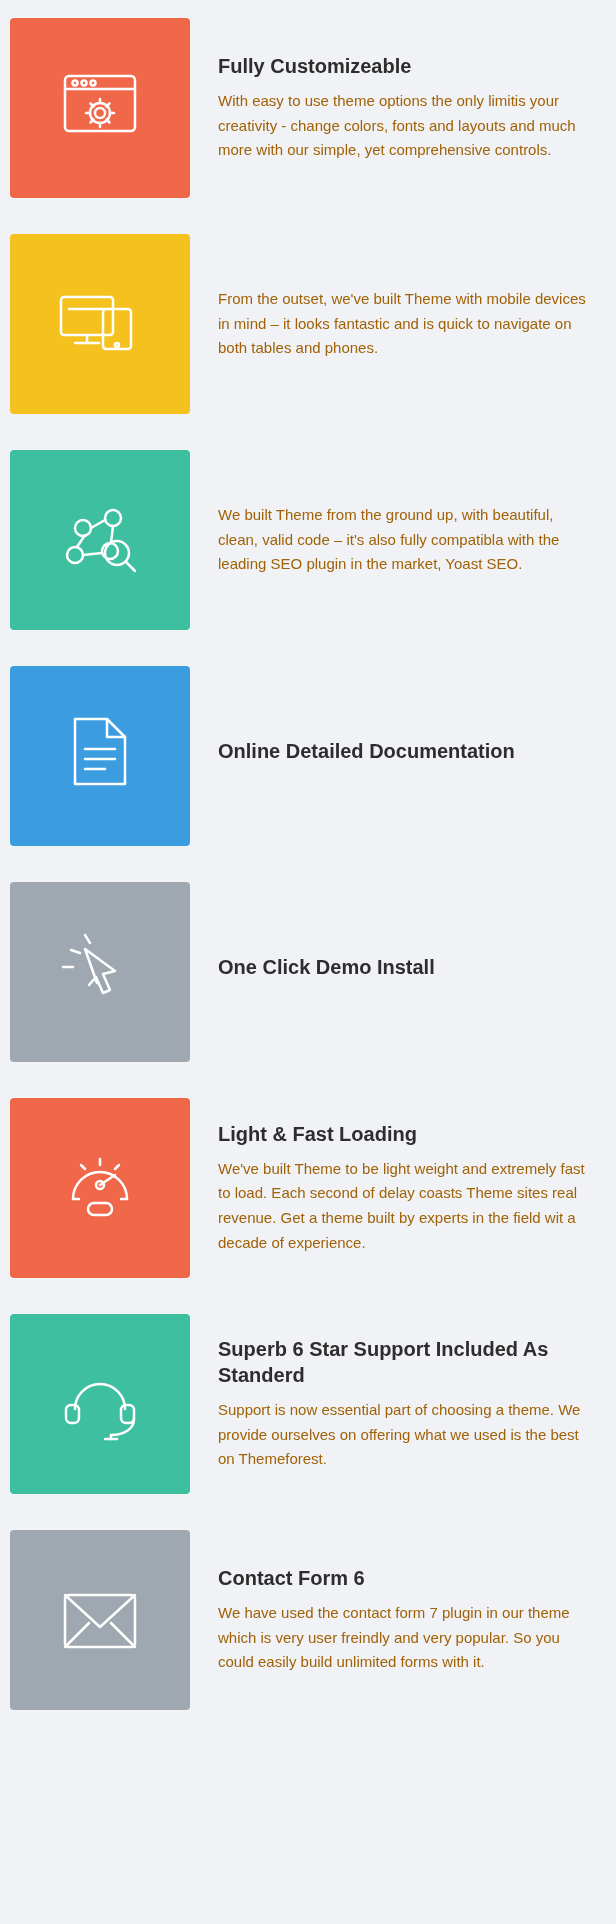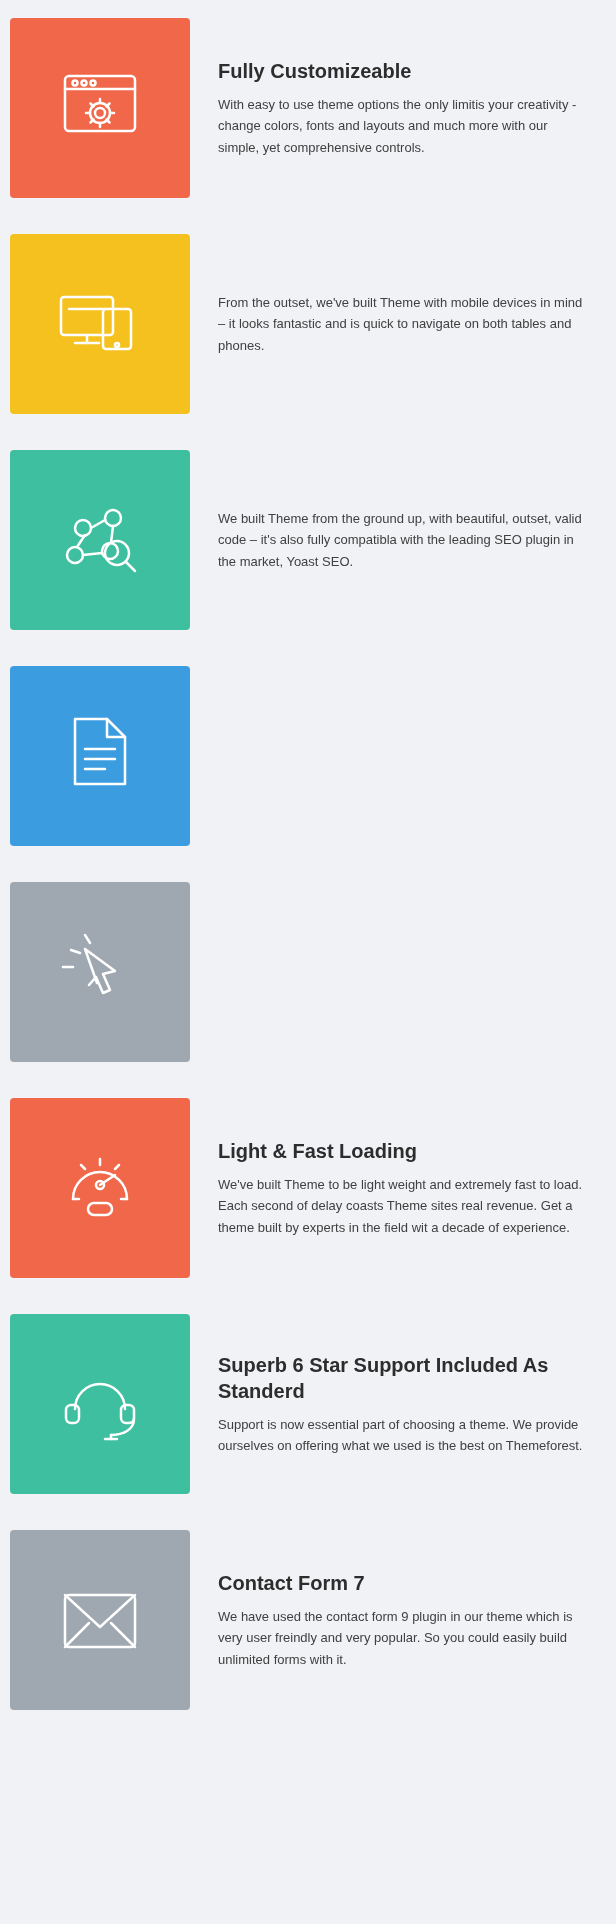--- a/index.html
+++ b/index.html
@@ -42,22 +42,22 @@
       justify-content: center;
     }
     .feature-title {
       font-size: 20px;
       font-weight: 700;
       color: #2d2d2d;
       margin-bottom: 10px;
       line-height: 1.3;
     }
     .feature-desc {
-      font-size: 13px;
-      color: #404040;
+      font-size: 15px;
+      color: #a16207;
       line-height: 1.65;
     }
   </style>
 </head>
 <body>
 
 <div id="features-list">
     <div class="feature-item">
     <div class="icon-box" style="background-color:#f0674a;">
       <span><svg viewBox="0 0 90 90" width="90" height="90" fill="none" stroke="white" stroke-width="2.5" stroke-linecap="round" stroke-linejoin="round">
@@ -107,46 +107,48 @@
       <circle cx="20" cy="62" r="8"></circle>
       <line x1="36" y1="35" x2="50" y2="27"></line>
       <line x1="58" y1="33" x2="56" y2="50"></line>
       <line x1="30" y1="42" x2="22" y2="54"></line>
       <line x1="28" y1="62" x2="47" y2="60"></line>
       <circle cx="62" cy="60" r="12"></circle>
       <line x1="71" y1="69" x2="80" y2="78"></line>
     </svg></span>
     </div>
     <div class="content">
-      <div class="feature-desc">We built Theme from the ground up, with beautiful, outset, valid code – it's also fully compatibla with the leading SEO plugin in the market, Yoast SEO.</div>
+      <div class="feature-desc">We built Theme from the ground up, with beautiful, clean, valid code – it's also fully compatibla with the leading SEO plugin in the market, Yoast SEO.</div>
     </div>
   </div>
     <div class="feature-item">
     <div class="icon-box" style="background-color:#3b9de0;">
       <span><svg viewBox="0 0 90 90" width="90" height="90" fill="none" stroke="white" stroke-width="2.5" stroke-linecap="round" stroke-linejoin="round">
       <path d="M20,10 L52,10 L70,28 L70,75 L20,75 Z"></path>
       <polyline points="52,10 52,28 70,28"></polyline>
       <line x1="30" y1="40" x2="60" y2="40"></line>
       <line x1="30" y1="50" x2="60" y2="50"></line>
       <line x1="30" y1="60" x2="50" y2="60"></line>
     </svg></span>
     </div>
     <div class="content">
+      <div class="feature-title">Online Detailed Documentation</div>
     </div>
   </div>
     <div class="feature-item">
     <div class="icon-box" style="background-color:#9fa8b0;">
       <span><svg viewBox="0 0 90 90" width="90" height="90" fill="none" stroke="white" stroke-width="2.5" stroke-linecap="round" stroke-linejoin="round">
       <line x1="35" y1="18" x2="30" y2="10"></line>
       <line x1="25" y1="28" x2="16" y2="25"></line>
       <line x1="18" y1="42" x2="8" y2="42"></line>
       <polyline points="42,58 30,24 60,46 48,49 55,65 48,68 41,52 34,60"></polyline>
     </svg></span>
     </div>
     <div class="content">
+      <div class="feature-title">One Click Demo Install</div>
     </div>
   </div>
     <div class="feature-item">
     <div class="icon-box" style="background-color:#f0674a;">
       <span><svg viewBox="0 0 90 90" width="90" height="90" fill="none" stroke="white" stroke-width="2.5" stroke-linecap="round" stroke-linejoin="round">
       <path d="M18,58 A27,27 0 1,1 72,58"></path>
       <line x1="45" y1="44" x2="60" y2="34"></line>
       <circle cx="45" cy="44" r="4"></circle>
       <line x1="18" y1="58" x2="24" y2="58"></line>
       <line x1="72" y1="58" x2="66" y2="58"></line>
@@ -180,17 +182,17 @@
     <div class="feature-item">
     <div class="icon-box" style="background-color:#9fa8b0;">
       <span><svg viewBox="0 0 90 90" width="90" height="90" fill="none" stroke="white" stroke-width="2.5" stroke-linecap="round" stroke-linejoin="round">
       <rect x="10" y="22" width="70" height="52" rx="4"></rect>
       <polyline points="10,22 45,54 80,22"></polyline>
       <line x1="10" y1="74" x2="34" y2="50"></line>
       <line x1="80" y1="74" x2="56" y2="50"></line>
     </svg></span>
     </div>
     <div class="content">
-      <div class="feature-title">Contact Form 7</div>
-      <div class="feature-desc">We have used the contact form 9 plugin in our theme which is very user freindly and very popular. So you could easily build unlimited forms with it.</div>
+      <div class="feature-title">Contact Form 6</div>
+      <div class="feature-desc">We have used the contact form 7 plugin in our theme which is very user freindly and very popular. So you could easily build unlimited forms with it.</div>
     </div>
   </div>
   </div>
 
 </body></html>

